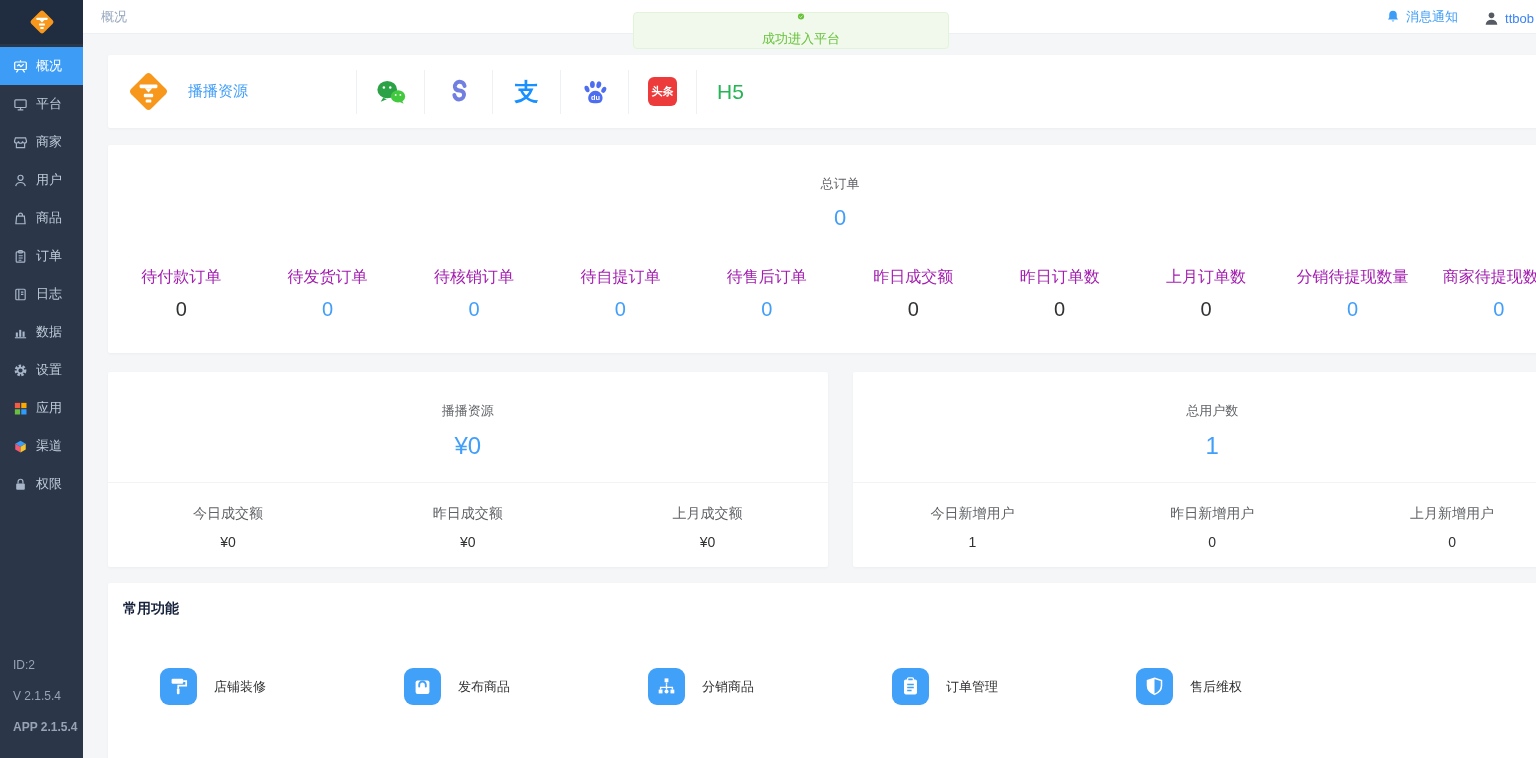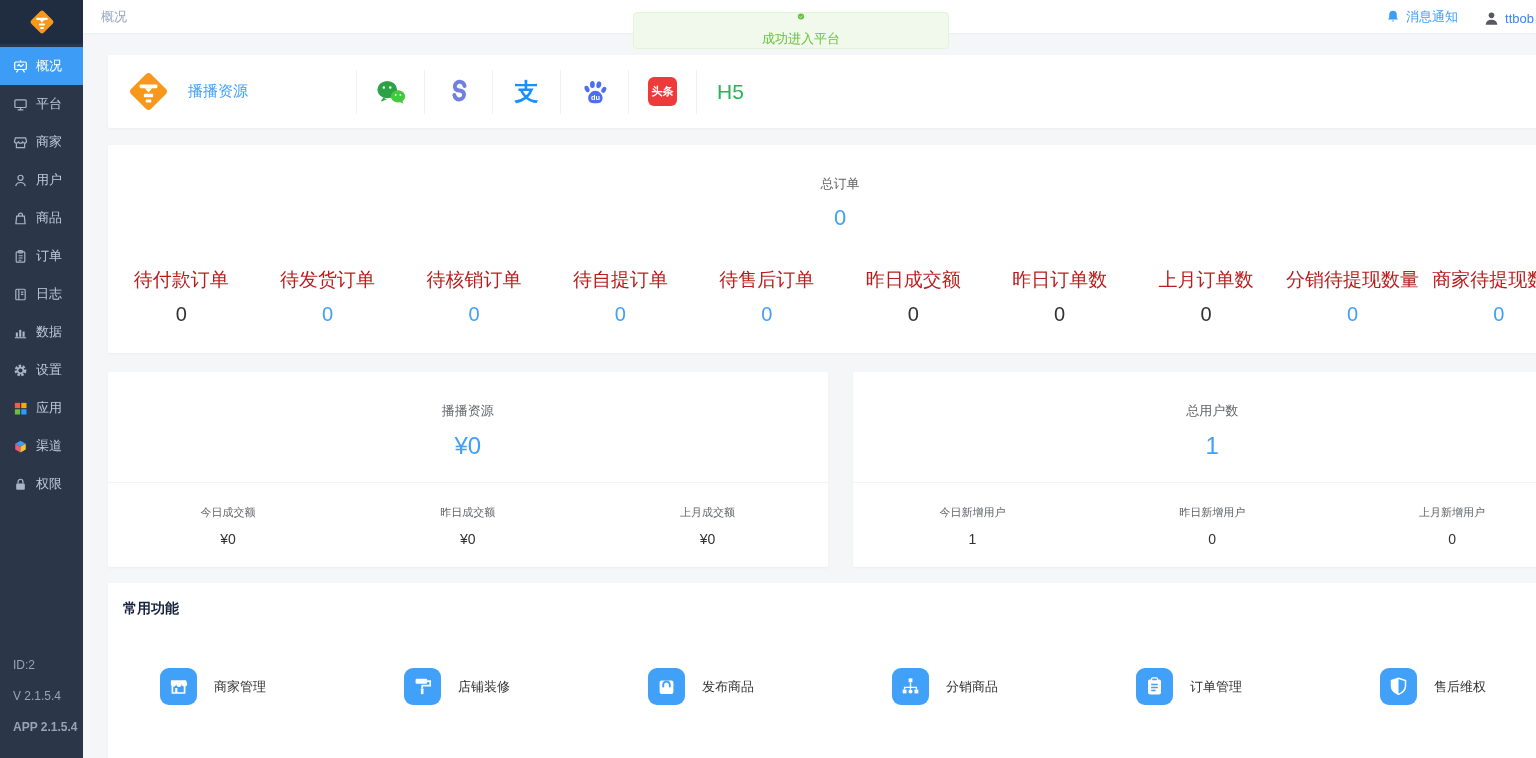--- a/index.html
+++ b/index.html
@@ -51,32 +51,32 @@
     font-size:11px; font-weight:bold; display:flex; align-items:center; justify-content:center; letter-spacing:0; }
   .h5-glyph { font-size:21px; font-weight:normal; color:#27b456; }
 
   
   .orders-card { height:208px; margin-bottom:19px; padding-top:30px; }
   .total-block { text-align:center; }
   .total-label { font-size:13px; color:#606266; }
   .total-value { font-size:22px; color:#419ef9; margin-top:12px; cursor:pointer; }
   .stats-row { display:flex; margin-top:36px; }
   .stat { flex:1; text-align:center; }
-  .stat-label { font-size:19px; color:#b91c1c; }
+  .stat-label { font-size:16px; color:#a21caf; }
   .stat-value { font-size:20px; color:#303133; margin-top:10px; }
   .stat-value.blue { color:#419ef9; cursor:pointer; }
 
   
   .mid-row { display:flex; gap:25px; margin-bottom:16px; }
   .mid-card { width:720px; height:195px; }
   .mid-card .total-block { padding-top:30px; height:110px; }
   .mid-card .total-value { font-size:24px; }
   .sub-row { display:flex; border-top:1px solid #f2f3f5; padding-top:22px; }
   .sub { flex:1; text-align:center; }
-  .sub-label { font-size:11px; color:#606266; }
+  .sub-label { font-size:14px; color:#606266; }
   .sub-value { font-size:14px; color:#303133; margin-top:11px; }
 
   
   .quick-card { height:190px; padding-top:17px; }
   .quick-title { font-size:14px; font-weight:bold; color:#17233d; padding-left:15px;
     font-family:"Liberation Sans","DejaVu Sans",sans-serif; }
   .quick-row { display:flex; margin-top:50px; }
   .quick-item { width:244px; display:flex; align-items:center; padding-left:52px; cursor:pointer; }
   .quick-icon { width:37px; height:37px; border-radius:9px; background:#41a0f8;
     display:flex; align-items:center; justify-content:center; flex:0 0 37px; }
@@ -408,30 +408,20 @@
             <div class="sub-value">0</div>
           </div>
         </div>
       </div>
     </div>
 
     <div class="card quick-card">
       <div class="quick-title">常用功能</div>
       <div class="quick-row">
 
-        <div class="quick-item">
-          <span class="quick-icon">
-            <svg width="23" height="23" viewBox="0 0 23 23">
-              <path d="M4 5.2 h15 l1.2 3.6 a2.7 2.7 0 0 1 -5.4 .3 a2.7 2.7 0 0 1 -5.6 0 a2.7 2.7 0 0 1 -5.4 -.3 z" fill="#fff"></path>
-              <path d="M5.4 11 v7 h12.2 v-7" fill="none" stroke="#fff" stroke-width="1.7"></path>
-              <rect x="8.2" y="13" width="2.2" height="5" fill="#fff"></rect>
-            </svg>
-            </span>
-          <span class="quick-label">商家管理</span>
-        </div>
 
         <div class="quick-item">
           <span class="quick-icon">
             <svg width="23" height="23" viewBox="0 0 23 23">
               <rect x="4.6" y="3.8" width="11.6" height="5" rx="1.2" fill="#fff"></rect>
               <path d="M16.2 6.2 h3 v4.4 h-8 v2.6" fill="none" stroke="#fff" stroke-width="1.7"></path>
               <rect x="9.9" y="13.2" width="2.6" height="6" rx="1" fill="#fff"></rect>
             </svg>
             </span>
           <span class="quick-label">店铺装修</span>

